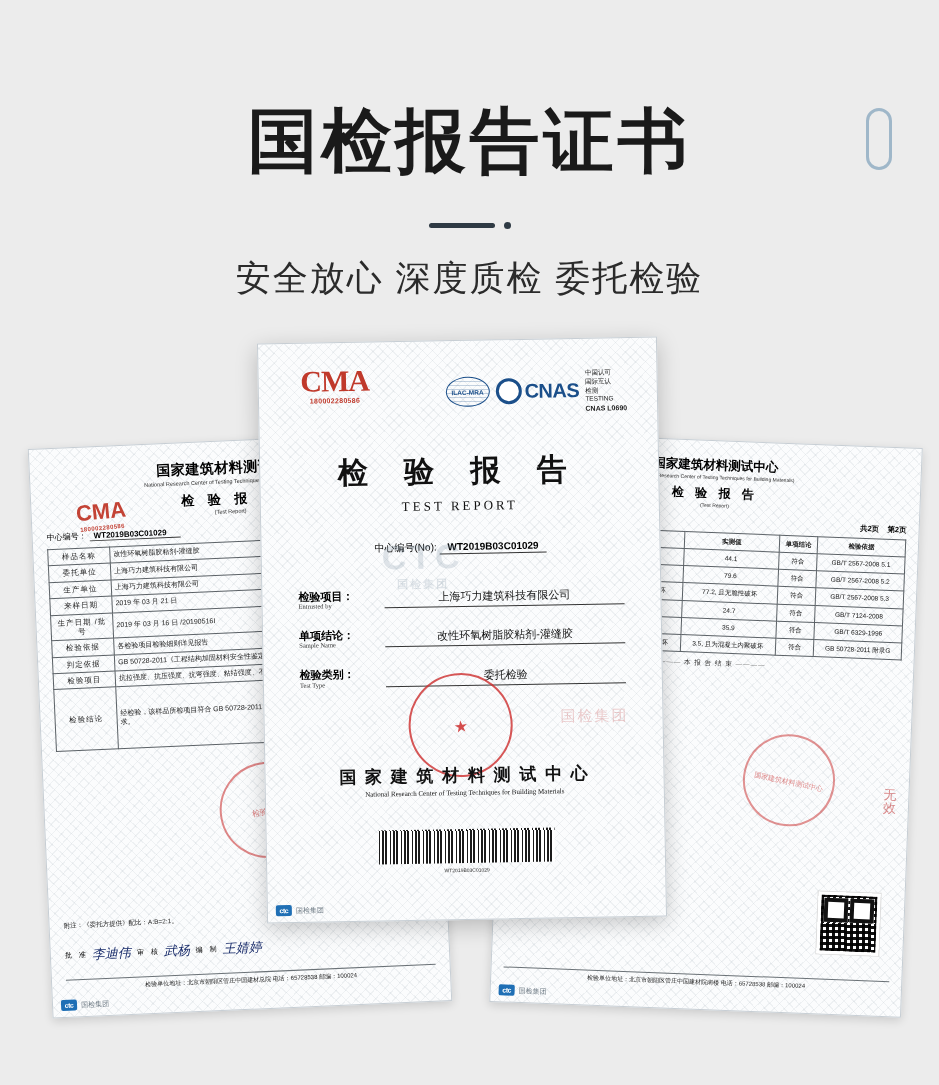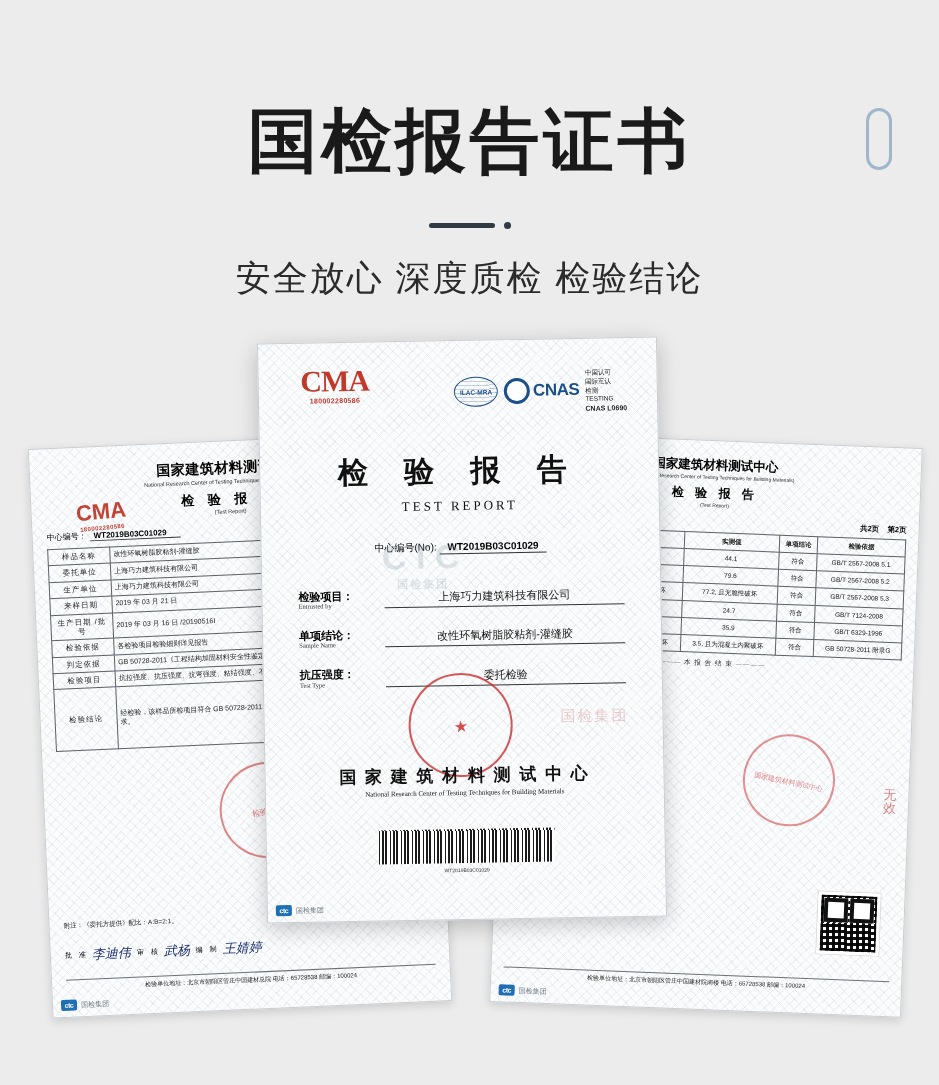--- a/index.html
+++ b/index.html
@@ -318,21 +318,21 @@
     line-height: 30px;
     background:
       repeating-linear-gradient(0deg, rgba(27,79,138,0.25) 0 1px, transparent 1px 4px);
   }
   .cnas-logo { display: flex; align-items: center; gap: 3px; }
   .cnas-circ {
     width: 26px; height: 26px; border-radius: 50%;
     border: 3px solid #1b4f8a;
     background: #fff;
   }
-  .cnas-txt { font-size: 17px; font-weight: bold; color: #1b4f8a; letter-spacing: -0.5px; }
+  .cnas-txt { font-size: 20px; font-weight: bold; color: #1b4f8a; letter-spacing: -0.5px; }
   .cn-acc {
     font-size: 6.5px;
     line-height: 1.35;
     color: #1b1b1b;
     text-align: left;
     margin-top: 2px;
   }
   .cn-acc b { font-size: 7px; }
   .c-title {
     text-align: center;
@@ -450,21 +450,21 @@
 </head>
 <body>
 
 <div class="header">
   <div class="main-title">国检报告证书</div>
   <div class="title-mark"></div>
   <div class="divider">
     <span class="bar"></span>
     <span class="dot"></span>
   </div>
-  <div class="subtitle">安全放心  深度质检  检验结论</div>
+  <div class="subtitle">安全放心  深度质检  委托检验</div>
 </div>
 
 <div class="stage">
 
   <div class="cert cert-left">
     <div class="l-pad">
       <div class="l-title">国家建筑材料测试中心</div>
       <div class="l-title-en">National Research Center of Testing Techniques for Building Materials</div>
       <div class="l-sub">检 验 报 告</div>
       <div class="l-sub-en">(Test Report)</div>
@@ -675,21 +675,21 @@
         </div>
         <div class="c-row">
           <div class="k">
             <span>单项结论：</span>
             <small>Sample Name</small>
           </div>
           <div class="v">改性环氧树脂胶粘剂-灌缝胶</div>
         </div>
         <div class="c-row">
           <div class="k">
-            <span>抗压强度：</span>
+            <span>检验类别：</span>
             <small>Test Type</small>
           </div>
           <div class="v">委托检验</div>
         </div>
       </div>
 
       <div class="c-seal">
         <div class="star">★</div>
       </div>
 

